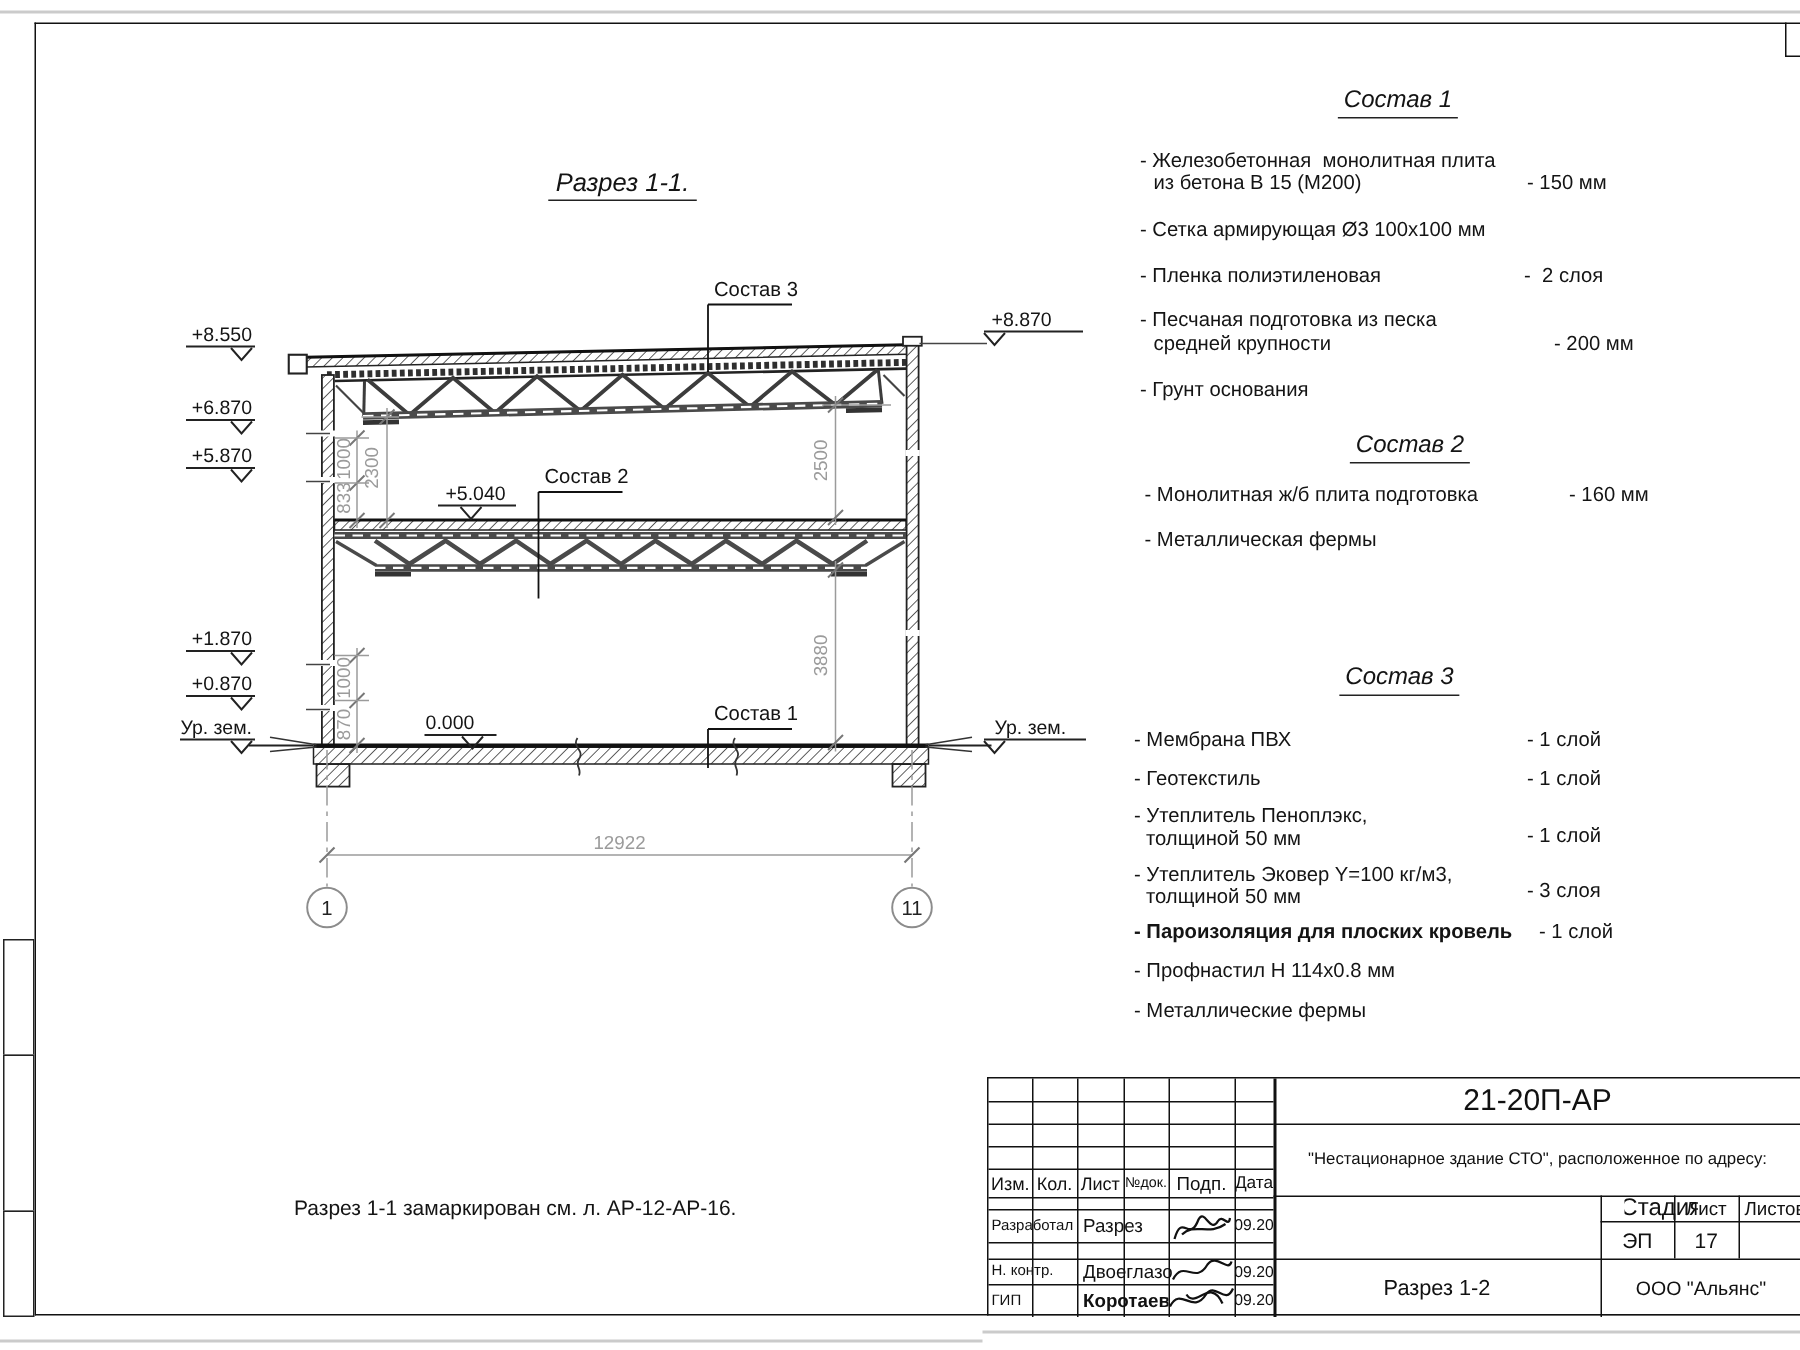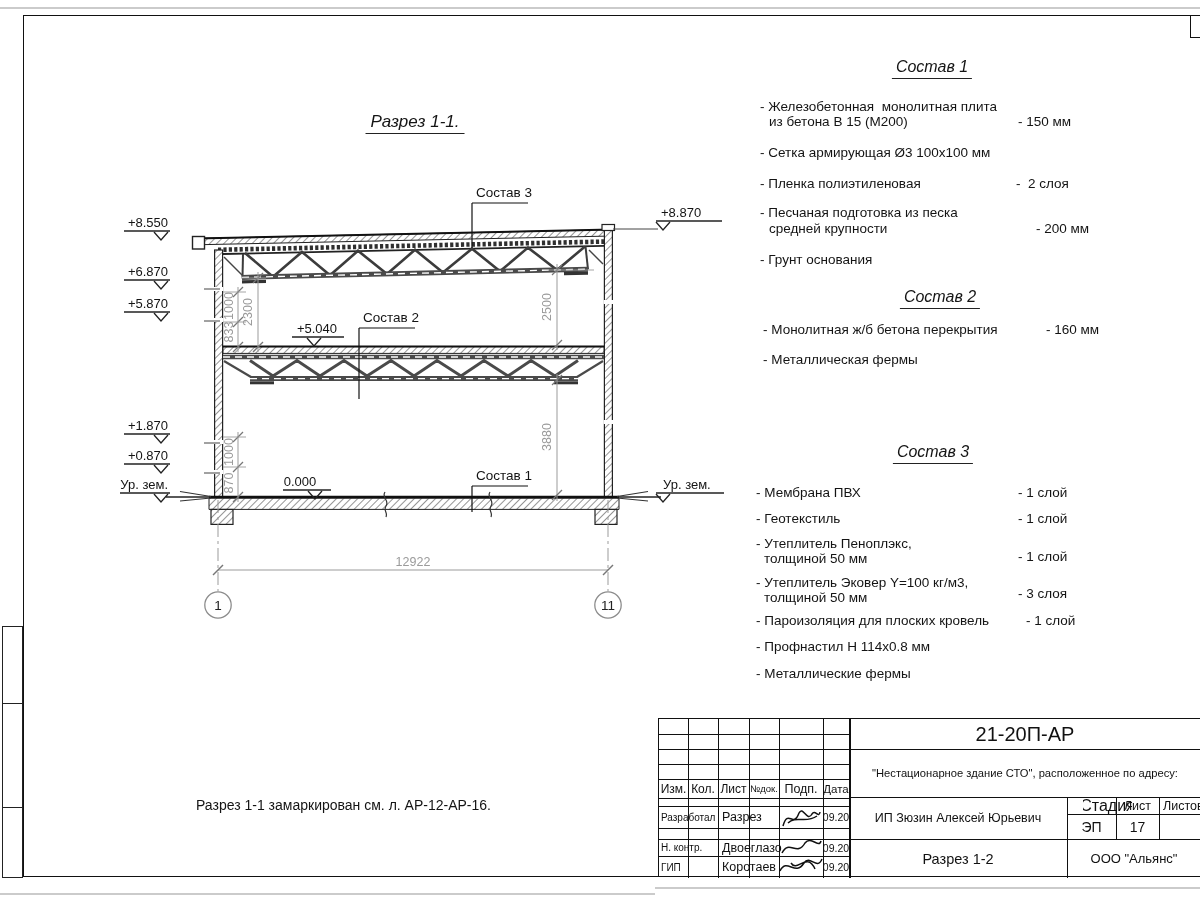--- a/index.html
+++ b/index.html
@@ -223,36 +223,36 @@
 <span class="t" style="left:1018px;top:113px;">- 150 мм</span>
 <span class="t" style="left:760px;top:144px;">- Сетка армирующая Ø3 100х100 мм</span>
 <span class="t" style="left:760px;top:175px;">- Пленка полиэтиленовая</span>
 <span class="t" style="left:1016px;top:175px;">-  2 слоя</span>
 <span class="t" style="left:760px;top:204px;">- Песчаная подготовка из песка</span>
 <span class="t" style="left:769px;top:220px;">средней крупности</span>
 <span class="t" style="left:1020px;top:220px;margin-left:16px;">- 200 мм</span>
 <span class="t" style="left:760px;top:251px;">- Грунт основания</span>
 
 <span class="t hdr" style="left:940px;top:288px;">Состав 2</span>
-<span class="t" style="left:763px;top:321px;">- Монолитная ж/б бетона перекрытия</span>
+<span class="t" style="left:763px;top:321px;">- Монолитная ж/б плита подготовка</span>
 <span class="t" style="left:1046px;top:321px;">- 160 мм</span>
 <span class="t" style="left:763px;top:351px;">- Металлическая фермы</span>
 
 <span class="t hdr" style="left:933px;top:443px;">Состав 3</span>
 <span class="t" style="left:756px;top:484px;">- Мембрана ПВХ</span>
 <span class="t" style="left:1018px;top:484px;">- 1 слой</span>
 <span class="t" style="left:756px;top:510px;">- Геотекстиль</span>
 <span class="t" style="left:1018px;top:510px;">- 1 слой</span>
 <span class="t" style="left:756px;top:535px;">- Утеплитель Пеноплэкс,</span>
 <span class="t" style="left:764px;top:550px;">толщиной 50 мм</span>
 <span class="t" style="left:1018px;top:548px;">- 1 слой</span>
 <span class="t" style="left:756px;top:574px;">- Утеплитель Эковер Y=100 кг/м3,</span>
 <span class="t" style="left:764px;top:589px;">толщиной 50 мм</span>
 <span class="t" style="left:1018px;top:585px;">- 3 слоя</span>
-<span class="t" style="left:756px;top:612px;">- Пароизоляция для плоских кровель</span>
+<span class="t" style="left:756px;top:612px;font-weight:bold;">- Пароизоляция для плоских кровель</span>
 <span class="t" style="left:1026px;top:612px;">- 1 слой</span>
 <span class="t" style="left:756px;top:638px;">- Профнастил Н 114х0.8 мм</span>
 <span class="t" style="left:756px;top:665px;">- Металлические фермы</span>
 
 <div class="tb">
 
   <div class="vl" style="left:29px;top:0;height:159px;"></div>
   <div class="vl" style="left:59px;top:0;height:159px;"></div>
   <div class="vl" style="left:90px;top:0;height:159px;"></div>
   <div class="vl" style="left:120px;top:0;height:159px;"></div>
@@ -273,21 +273,20 @@
   <div class="hl" style="left:0;top:137px;width:190px;"></div>
   <div class="hl" style="left:190px;top:30px;width:352px;"></div>
   <div class="hl" style="left:190px;top:78px;width:352px;"></div>
   <div class="hl" style="left:408px;top:95px;width:134px;"></div>
   <div class="hl" style="left:190px;top:120px;width:352px;"></div>
 
   <div class="cell" style="left:190px;top:0;width:352px;height:30px;font-size:20px;">21-20П-АР</div>
   <div class="cell" style="left:190px;top:30px;width:352px;height:48px;font-size:11.2px;line-height:14px;flex-direction:column;">
     <span>"Нестационарное здание СТО", расположенное по адресу:</span>
   </div>
-  <div class="cell" style="left:190px;top:78px;width:218px;height:42px;font-size:12.5px;">ИП Зюзин Алексей Юрьевич</div>
   <div class="cell" style="left:424px;top:78px;width:49px;height:17px;font-size:16px;">Стадия</div>
   <div class="cell" style="left:457px;top:78px;width:43px;height:17px;font-size:12.5px;">Лист</div>
   <div class="cell" style="left:500px;top:78px;width:42px;height:17px;font-size:12.5px;justify-content:flex-start;padding-left:4px;">Листов</div>
   <div class="cell" style="left:408px;top:95px;width:49px;height:25px;font-size:14px;">ЭП</div>
   <div class="cell" style="left:457px;top:95px;width:43px;height:25px;font-size:14px;">17</div>
   <div class="cell" style="left:190px;top:120px;width:218px;height:39px;font-size:14.5px;">Разрез 1-2</div>
   <div class="cell" style="left:408px;top:120px;width:134px;height:39px;font-size:13px;">ООО "Альянс"</div>
 
   <div class="cell" style="left:0;top:60px;width:29px;height:19px;font-size:12px;">Изм.</div>
   <div class="cell" style="left:29px;top:60px;width:30px;height:19px;font-size:12px;">Кол.</div>
@@ -296,21 +295,21 @@
   <div class="cell" style="left:120px;top:60px;width:44px;height:19px;font-size:12.5px;">Подп.</div>
   <div class="cell" style="left:164px;top:60px;width:26px;height:19px;font-size:11.5px;">Дата</div>
 
   <div class="cell left" style="left:2px;top:87px;width:57px;height:22px;font-size:10px;">Разработал</div>
   <div class="cell left" style="left:63px;top:87px;width:57px;height:22px;font-size:12.5px;">Разрез</div>
   <div class="cell" style="left:164px;top:87px;width:26px;height:22px;font-size:10.5px;">09.20</div>
   <div class="cell left" style="left:2px;top:120px;width:57px;height:17px;font-size:10px;">Н. контр.</div>
   <div class="cell left" style="left:63px;top:120px;width:60px;height:17px;font-size:12.5px;">Двоеглазов</div>
   <div class="cell" style="left:164px;top:120px;width:26px;height:17px;font-size:10.5px;">09.20</div>
   <div class="cell left" style="left:2px;top:137px;width:57px;height:22px;font-size:10px;">ГИП</div>
-  <div class="cell left" style="left:63px;top:137px;width:57px;height:22px;font-size:12.5px;">Коротаев</div>
+  <div class="cell left" style="left:63px;top:137px;width:57px;height:22px;font-size:12.5px;font-weight:bold;">Коротаев</div>
   <div class="cell" style="left:164px;top:137px;width:26px;height:22px;font-size:10.5px;">09.20</div>
 
   <svg class="abs" style="left:120px;top:86px;" width="44" height="26" viewBox="0 0 44 26">
     <path d="M4,21 C9,3 14,24 20,8 C24,0 28,18 33,9 C36,4 40,14 41,7 M9,18 C17,10 27,19 38,11" fill="none" stroke="#111" stroke-width="1.5"></path>
   </svg>
   <svg class="abs" style="left:118px;top:118px;" width="48" height="42" viewBox="0 0 48 42">
     <path d="M5,16 C12,2 20,20 28,6 C34,-2 42,12 44,4 M3,34 C10,20 18,40 27,26 C33,17 40,34 45,22 M14,26 C20,36 30,14 38,32" fill="none" stroke="#111" stroke-width="1.5"></path>
   </svg>
 </div>
 

